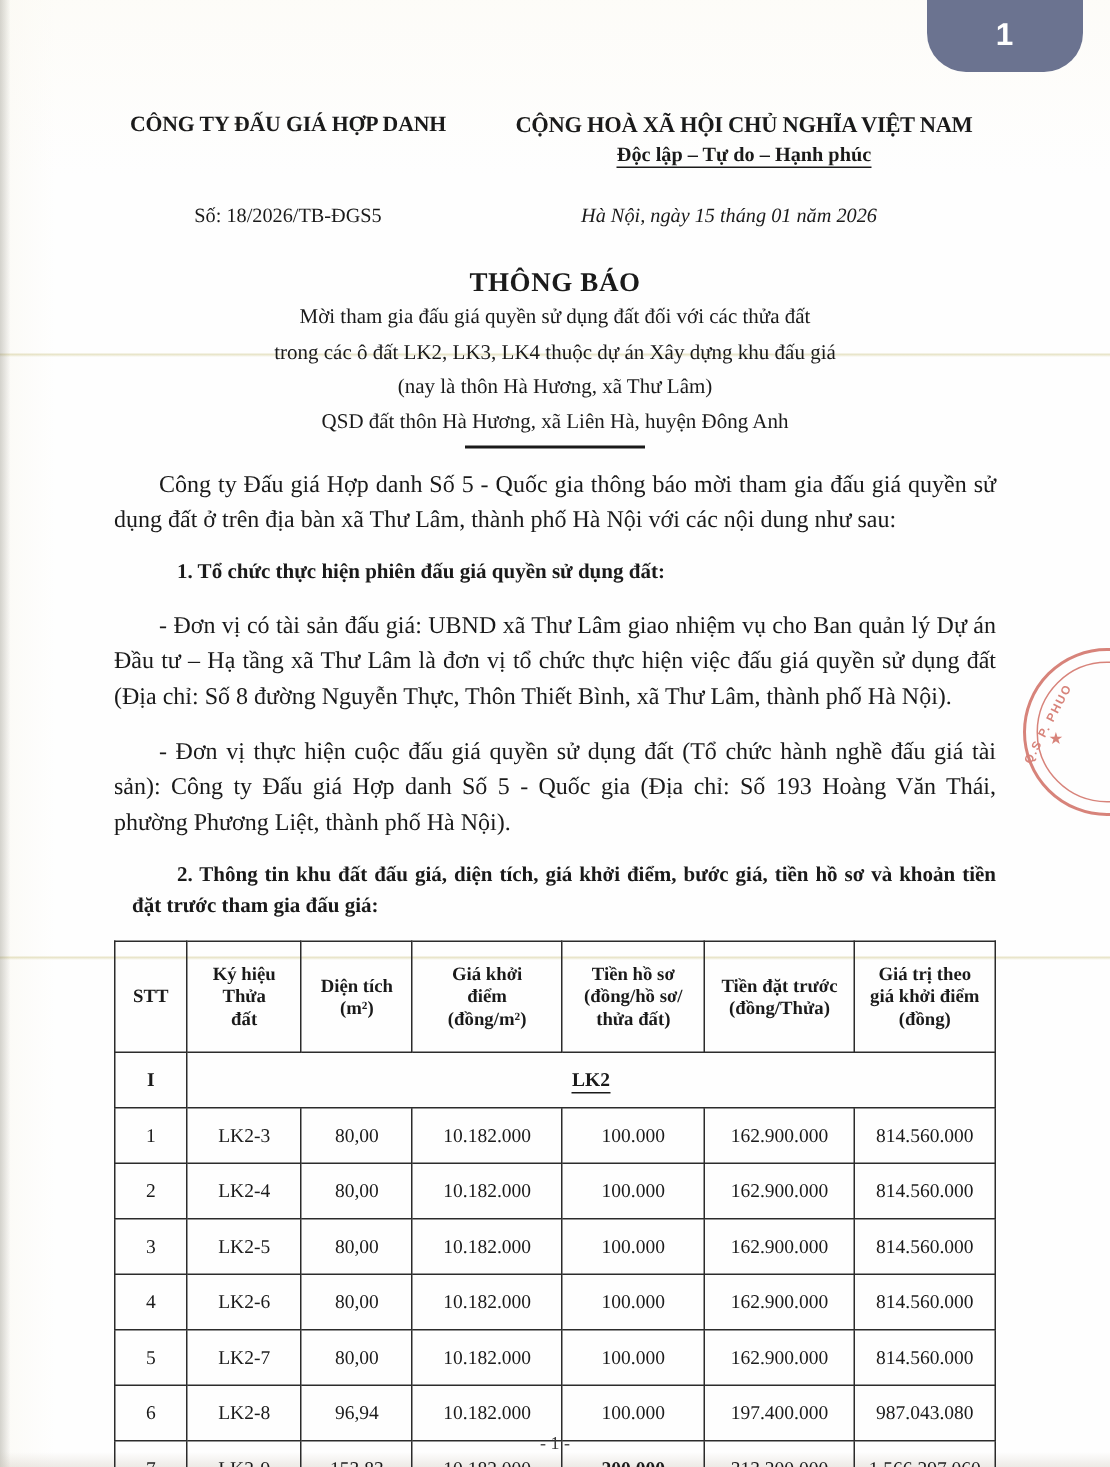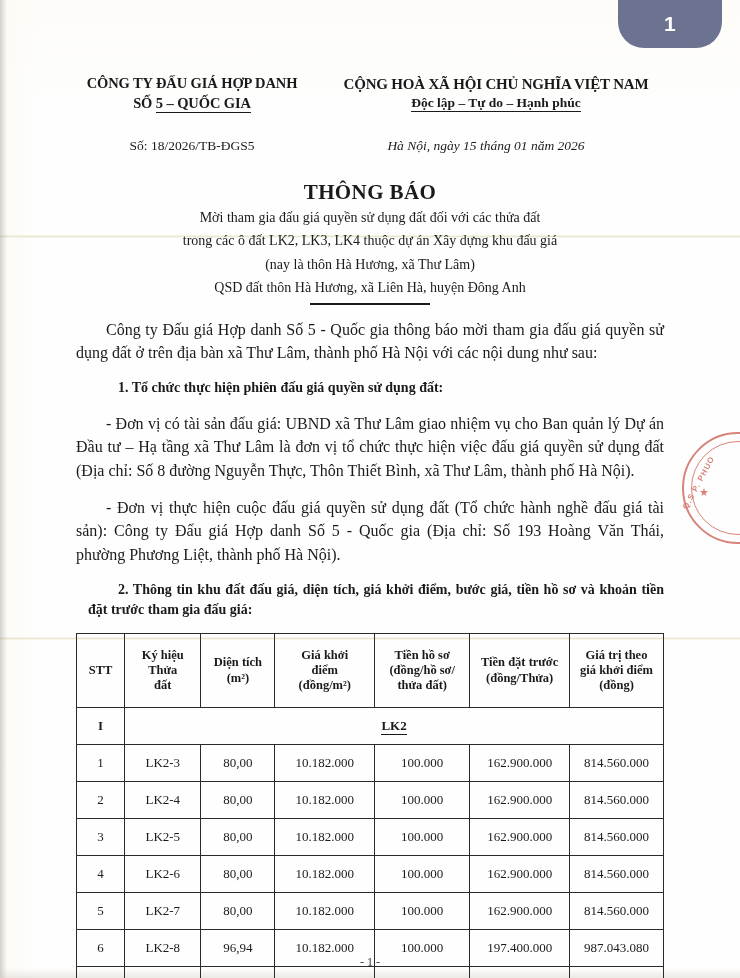--- a/index.html
+++ b/index.html
@@ -183,21 +183,21 @@
     font-size: 13.5px;
     font-style: italic;
   }
 
   
   .title-block {
     text-align: center;
     margin-top: 26px;
   }
   .title-main {
-    font-size: 21px;
+    font-size: 18px;
     font-weight: bold;
     letter-spacing: 0.4px;
   }
   .title-sub {
     font-size: 14px;
     font-weight: normal;
     line-height: 1.45;
     margin-top: 3px;
   }
   .title-underline {
@@ -305,21 +305,20 @@
 <div class="seal">
   <div class="seal-text">Q.S P. PHUO</div>
   <div class="seal-star">★</div>
 </div>
 
 <div class="doc">
 
   <div class="header-row">
     <div class="hdr-left">
       <div class="hdr-org">CÔNG TY ĐẤU GIÁ HỢP DANH</div>
-      <div class="hdr-org"><span>SỐ </span><span class="u-line">5 – QUỐC GIA</span></div>
     </div>
     <div class="hdr-right">
       <div class="hdr-nation">CỘNG HOÀ XÃ HỘI CHỦ NGHĨA VIỆT NAM</div>
       <div class="hdr-motto"><span>Độc lập – Tự do – Hạnh phúc</span></div>
     </div>
   </div>
 
   <div class="subheader-row">
     <div class="sub-left">Số: 18/2026/TB-ĐGS5</div>
     <div class="sub-right">Hà Nội, ngày 15 tháng 01 năm 2026</div>

